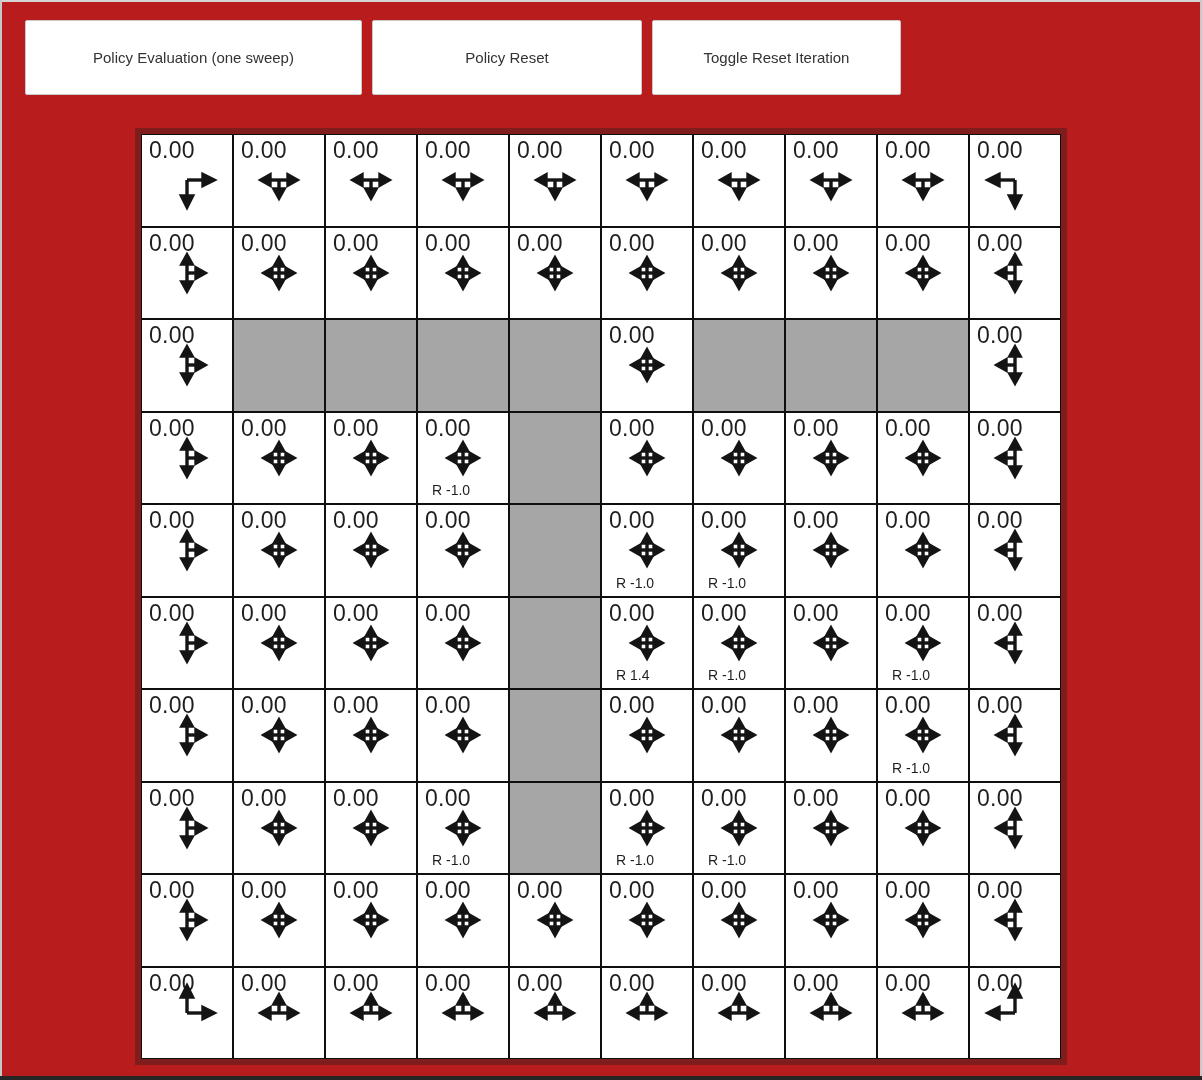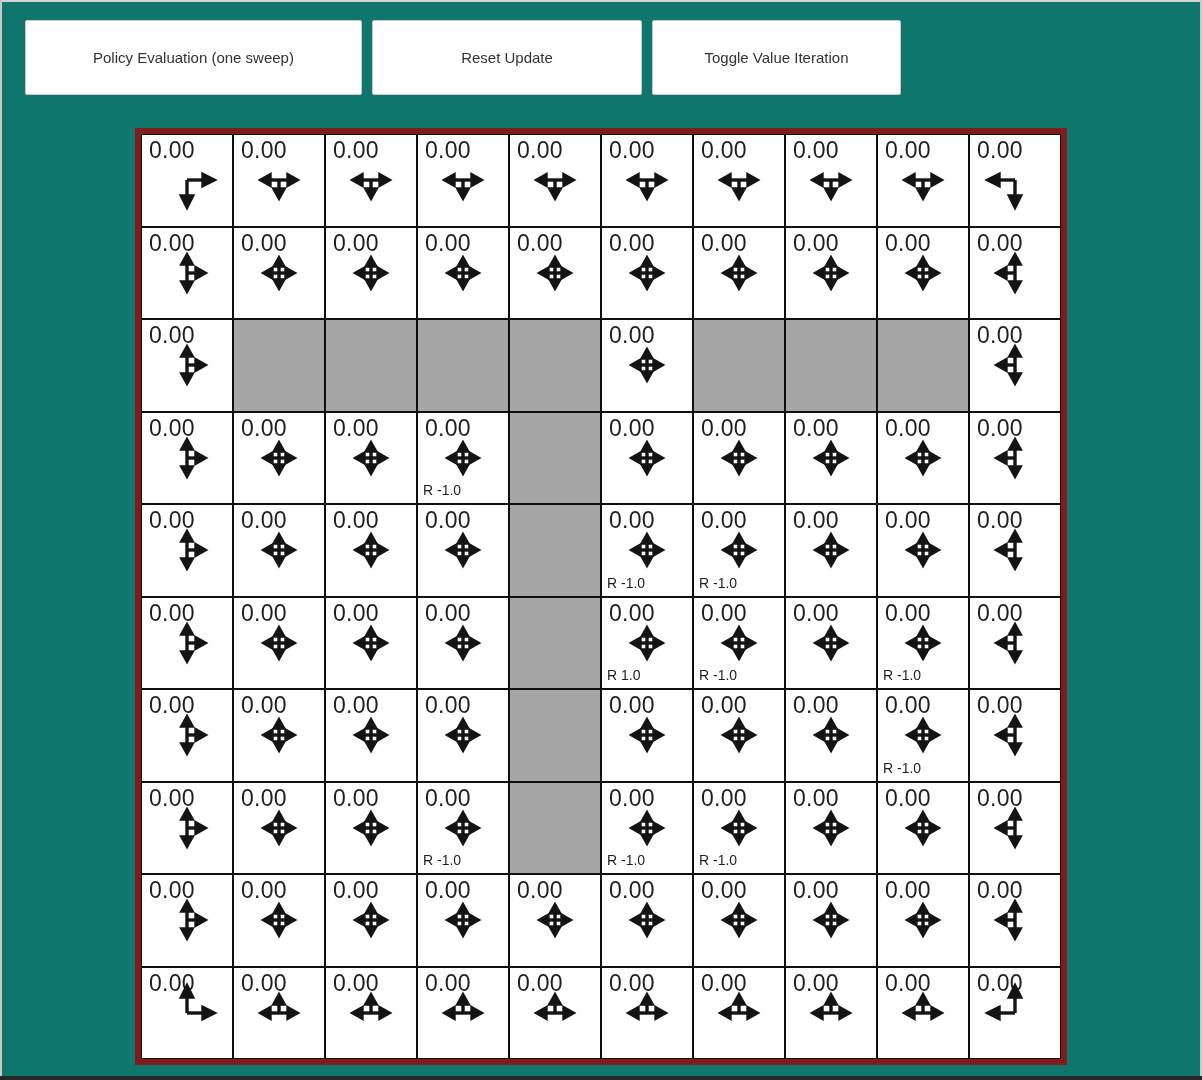--- a/index.html
+++ b/index.html
@@ -1,17 +1,17 @@
 <!DOCTYPE html>
 <html><head>
 <meta charset="utf-8">
 <style>
   html,body{margin:0;padding:0;background:#ffffff;font-family:"Liberation Sans",sans-serif;}
   #page{
-    position:relative;width:1202px;height:1080px;background:#0f766e;overflow:hidden;
+    position:relative;width:1202px;height:1080px;background:#b91c1c;overflow:hidden;
     box-shadow: inset 2px 0 0 #c8c8c8, inset -2px 0 0 #c8c8c8, inset 0 2px 0 #d4d4d4;
   }
   .toolbar{position:absolute;top:20px;left:25px;display:flex;gap:10px;}
   .btn{
     height:75px;background:#ffffff;border:1px solid #c9c9c9;border-radius:2px;
     color:#333333;font-size:15px;font-family:"Liberation Sans",sans-serif;
     cursor:pointer;padding:0;
   }
   .btn-0{width:337px;}
   .btn-1{width:270px;}
@@ -22,32 +22,32 @@
     display:grid;grid-template-columns:repeat(10,92px);grid-auto-rows:92.5px;
     border:6px solid #7f1d1d;background:#fff;
   }
   .cell{position:relative;border:1px solid #0f0f0f;background:#ffffff;box-sizing:border-box;}
   .cell.wall{background:#a6a6a6;}
   .value{
     position:absolute;top:3px;left:7px;font-size:23px;color:#1e1e1e;
     letter-spacing:0.3px;line-height:1.1;
   }
   .arrows{position:absolute;left:50%;top:50%;transform:translate(-50%,-50%);}
-  .reward{position:absolute;bottom:5px;left:5px;font-size:14px;color:#1e1e1e;}
+  .reward{position:absolute;bottom:5px;left:14px;font-size:14px;color:#1e1e1e;}
   .bottom-bar{position:absolute;left:0;bottom:0;width:100%;height:4px;background:#262626;}
 </style>
 </head>
 <body>
 
 <div id="page">
 
   <div class="toolbar">
     <button class="btn btn-0">Policy Evaluation (one sweep)</button>
-    <button class="btn btn-1">Reset Update</button>
-    <button class="btn btn-2">Toggle Value Iteration</button>
+    <button class="btn btn-1">Policy Reset</button>
+    <button class="btn btn-2">Toggle Reset Iteration</button>
   </div>
 
   <div class="grid">
       <div class="cell">
         <span class="value">0.00</span>
         <svg class="arrows" width="64" height="64" viewBox="-32 -32 64 64">
           <g stroke="#141414" stroke-width="3.4" fill="#141414">
             <line x1="0" y1="0" x2="17" y2="0"></line>
             <polygon points="27,0 16,5.5 16,-5.5"></polygon>
             <line x1="0" y1="0" x2="0" y2="17"></line>
@@ -697,21 +697,21 @@
             <line x1="0" y1="0" x2="0" y2="-8"></line>
             <polygon points="0,-15 4.5,-7 -4.5,-7"></polygon>
             <line x1="0" y1="0" x2="0" y2="8"></line>
             <polygon points="0,15 -4.5,7 4.5,7"></polygon>
             <line x1="0" y1="0" x2="-8" y2="0"></line>
             <polygon points="-15,0 -7,-4.5 -7,4.5"></polygon>
             <line x1="0" y1="0" x2="8" y2="0"></line>
             <polygon points="15,0 7,4.5 7,-4.5"></polygon>
           </g>
         </svg>
-        <span class="reward">R 1.0</span>
+        <span class="reward">R 1.4</span>
       </div>
       <div class="cell">
         <span class="value">0.00</span>
         <svg class="arrows" width="64" height="64" viewBox="-32 -32 64 64">
           <g stroke="#141414" stroke-width="3.4" fill="#141414">
             <line x1="0" y1="0" x2="0" y2="-8"></line>
             <polygon points="0,-15 4.5,-7 -4.5,-7"></polygon>
             <line x1="0" y1="0" x2="0" y2="8"></line>
             <polygon points="0,15 -4.5,7 4.5,7"></polygon>
             <line x1="0" y1="0" x2="-8" y2="0"></line>

